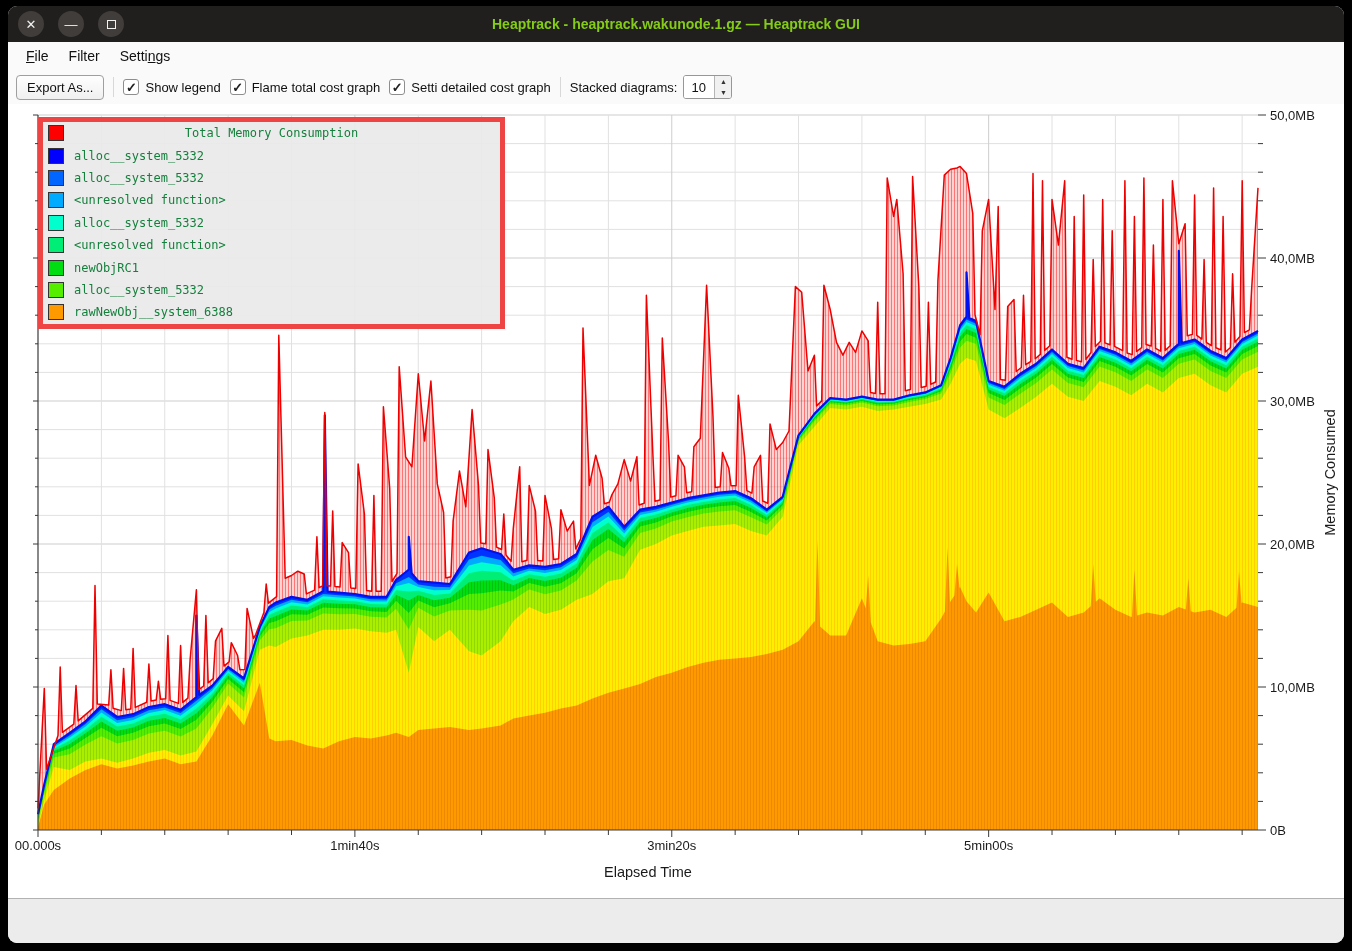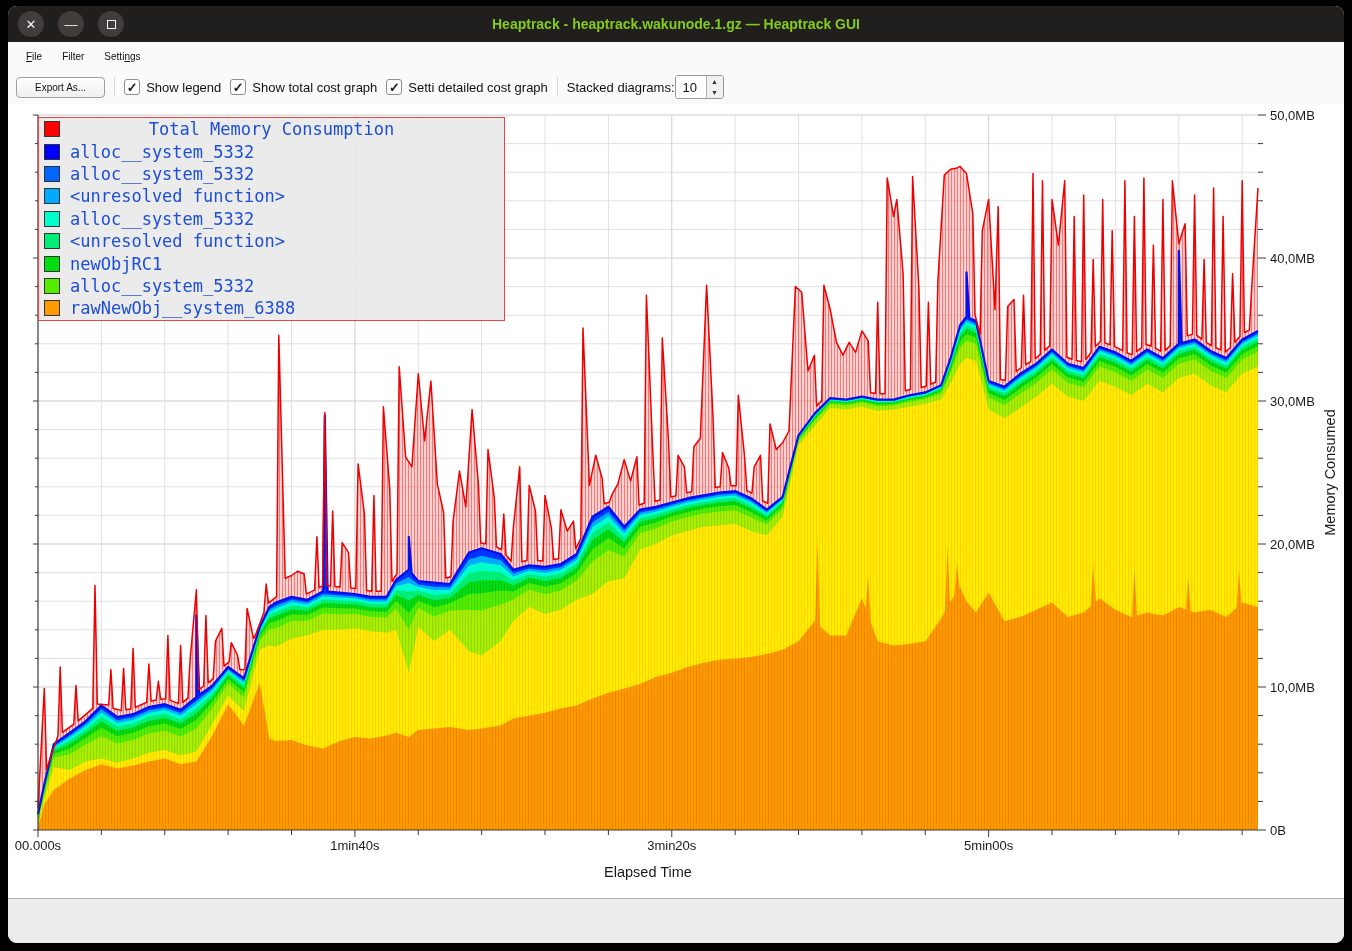--- a/index.html
+++ b/index.html
@@ -10,47 +10,47 @@
   
   .titlebar { height:36px; background:#201f1e; position:relative; display:flex; align-items:center; flex:0 0 36px; }
   .winbtns { display:flex; gap:14px; margin-left:10px; }
   .winbtn { width:26px; height:26px; border-radius:50%; background:#403d3a; color:#f2f2f2;
     display:flex; align-items:center; justify-content:center; font-size:13px; line-height:1; cursor:default; }
   .winbtn .sq { width:9px; height:9px; border:1.5px solid #f2f2f2; display:block; }
   .wintitle { position:absolute; left:0; right:0; text-align:center; color:#84cc16;
     font-weight:bold; font-size:14px; pointer-events:none; }
   
   .menubar { height:28px; background:#fafafa; display:flex; align-items:center; padding-left:8px; flex:0 0 28px; }
-  .menu-item { padding:3px 10px; font-size:10px; color:#111; }
+  .menu-item { padding:3px 10px; font-size:14px; color:#111; }
   .menu-item .mn { text-decoration:underline; }
   
   .tabbar { height:27px; background:#fafafa; display:flex; align-items:flex-end; padding-left:8px;
     border-bottom:1px solid #a8a8a8; flex:0 0 27px; position:relative; }
   .tab { border:1px solid #a8a8a8; border-bottom:none; border-radius:4px 4px 0 0;
     background:linear-gradient(#f8f8f8,#e9e9e8); padding:4px 13px 4px 13px; font-size:13px; color:#1a1a1a;
     margin-right:4px; position:relative; top:1px; height:24px; white-space:nowrap; }
   .tab.active { background:#ffffff; height:27px; padding-top:6px; z-index:2; font-size:13px; }
   
   .toolbar { height:34px; background:#fafafa; display:flex; align-items:center; padding-left:8px; gap:9px; flex:0 0 34px; }
   .btn { border:1px solid #9f9f9f; border-radius:4px; background:linear-gradient(#fefefe,#f0f0f0);
-    padding:4px 18px; font-size:10px; color:#111; }
+    padding:4px 10px; font-size:13px; color:#111; }
   .tsep { width:1px; height:20px; background:#d8d8d8; }
   .chk { display:flex; align-items:center; gap:6px; font-size:13px; color:#111; }
   .chkbox { width:16px; height:16px; background:#fff; border:1px solid #8e8e8e; border-radius:3px;
     display:flex; align-items:center; justify-content:center; font-size:13px; font-weight:bold; color:#222; line-height:1; }
-  .spinwrap { display:flex; align-items:center; font-size:13px; color:#111; }
+  .spinwrap { display:flex; align-items:center; gap:6px; font-size:13px; color:#111; }
   .spin { display:flex; border:1px solid #979797; border-radius:3px; background:#fff; height:24px; overflow:hidden; }
   .spinval { width:30px; display:flex; align-items:center; padding-left:7px; font-size:13px; color:#111; background:#fff; }
   .spinbtns { width:17px; display:flex; flex-direction:column; border-left:1px solid #b5b5b5; background:#f1f1f1; }
   .spinbtns div { flex:1; display:flex; align-items:center; justify-content:center; font-size:7px; color:#333; }
   
   .chart-area { position:relative; background:#ffffff; flex:0 0 790px; }
   .legendbox { position:absolute; left:30px; top:13px; width:467px;
-    background:rgba(233,233,233,0.93); border:1px solid #ef4444; z-index:5;
-    font-family:"DejaVu Sans Mono", monospace; font-size:17px; color:#1d4ed8; }
+    background:rgba(233,233,233,0.93); border:5px solid #ef4444; z-index:5;
+    font-family:"DejaVu Sans Mono", monospace; font-size:12px; color:#15803d; }
   .lrow { height:22.4px; display:flex; align-items:center; position:relative; }
   .lrow .sw { width:16px; height:16px; border:1px solid #333; margin-left:5px; flex:0 0 16px; }
   .lrow .ltxt { margin-left:10px; white-space:nowrap;text-align:center; }
   .lrow.title .ltxt { position:absolute; left:0; right:0; text-align:center; margin-left:0; }
   .bottomstrip { flex:1 1 auto; background:#ececec; border-top:1px solid #b2b2b2; }
 </style>
 </head>
 <body>
 
 <div id="window">
@@ -79,21 +79,21 @@
   <div class="toolbar">
     <button class="btn">Export As...</button>
     <div class="tsep"></div>
     <span id="checkboxes" style="display:flex;align-items:center;gap:9px;">
         <label class="chk">
           <span class="chkbox">✓</span>
           <span>Show legend</span>
         </label>
         <label class="chk">
           <span class="chkbox">✓</span>
-          <span>Show total cost graph</span>
+          <span>Flame total cost graph</span>
         </label>
         <label class="chk">
           <span class="chkbox">✓</span>
           <span>Setti detailed cost graph</span>
         </label>
       </span>
     <div class="tsep"></div>
     <div class="spinwrap">
       <span>Stacked diagrams:</span>
       <div class="spin">

